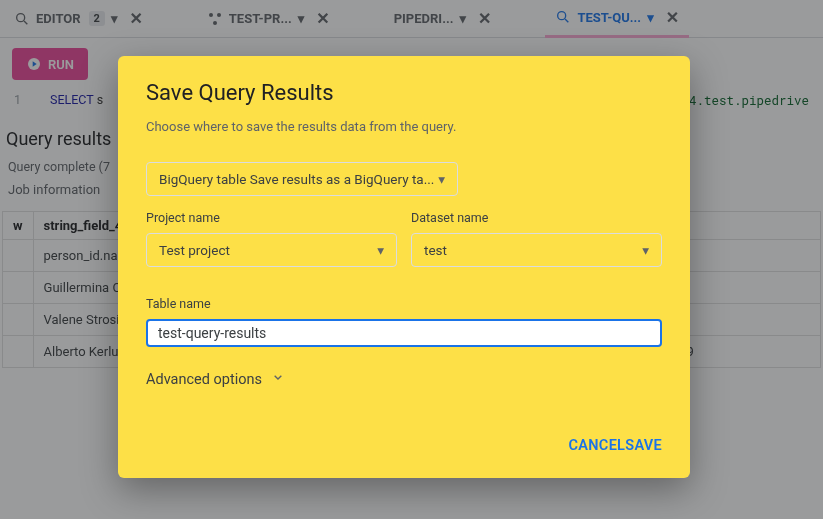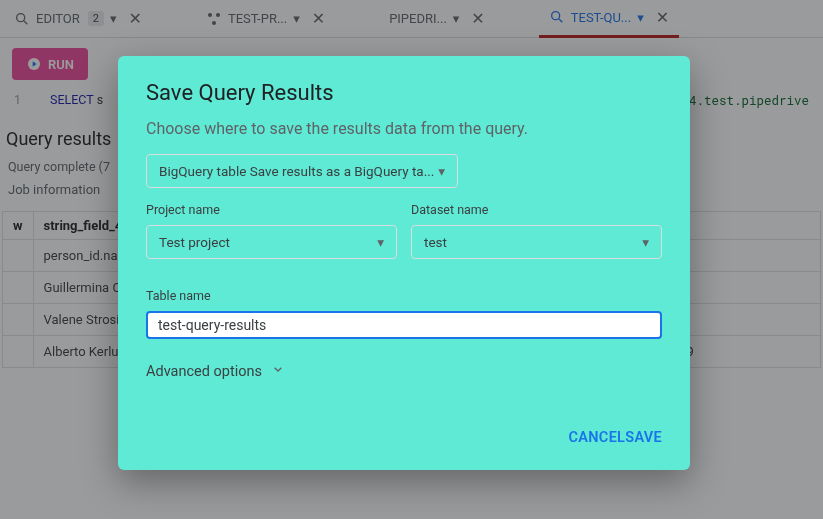--- a/index.html
+++ b/index.html
@@ -1,21 +1,21 @@
 <!DOCTYPE html>
 <html><head>
 <meta charset="utf-8">
 <style>
   * { box-sizing: border-box; margin: 0; padding: 0; font-family: Roboto, Arial, sans-serif; }
   html, body { width: 823px; height: 519px; overflow: hidden; background: #fff; }
 
   
   .tabs { display: flex; align-items: center; height: 38px; padding: 0 4px; border-bottom: 1px solid #dadce0; }
-  .tab { display: flex; align-items: center; gap: 6px; padding: 0 10px; height: 38px; color: #5f6368; font-size: 13px; font-weight: 400; cursor: pointer; }
-  .tab[data-active="true"] { color: #1a73e8; border-bottom: 3px solid #b91c1c; }
+  .tab { display: flex; align-items: center; gap: 6px; padding: 0 10px; height: 38px; color: #5f6368; font-size: 13px; font-weight: 700; cursor: pointer; }
+  .tab[data-active="true"] { color: #1a73e8; border-bottom: 3px solid #f9a8d4; }
   .tab .x { margin-left: 6px; font-size: 16px; color: #5f6368; }
   .icon { display: inline-flex; width: 16px; height: 16px; }
   svg { width: 100%; height: 100%; }
 
   
   .toolbar { display: flex; align-items: center; gap: 12px; padding: 10px 12px; }
   .run-btn { display: flex; align-items: center; gap: 6px; background: #ec4899; color: #fff; border: none; border-radius: 4px; padding: 8px 14px; font-size: 13px; font-weight: 600; cursor: pointer; }
 
   
   .code { display: flex; gap: 24px; padding: 2px 14px 10px; font-family: "Roboto Mono", monospace; font-size: 12.5px; }
@@ -29,23 +29,23 @@
   .results-sub { font-size: 12.5px; color: #5f6368; padding-left: 6px; }
   .subtabs { display: flex; gap: 22px; padding: 8px 6px 0; font-size: 13px; color: #5f6368; }
 
   table { border-collapse: collapse; width: 100%; margin-top: 14px; font-size: 13px; }
   th { text-align: left; font-weight: 700; color: #202124; padding: 6px 10px; border: 1px solid #e0e0e0; }
   td { padding: 8px 10px; border: 1px solid #e0e0e0; color: #3c4043; }
   th:first-child, td:first-child { width: 22px; }
 
   
   .overlay { position: absolute; inset: 0; background: rgba(32,33,36,.45); }
-  .modal { position: absolute; left: 118px; top: 56px; width: 572px; background: #5eead4; border-radius: 6px; box-shadow: 0 12px 36px rgba(0,0,0,.35); padding: 24px 28px; }
+  .modal { position: absolute; left: 118px; top: 56px; width: 572px; background: #fde047; border-radius: 6px; box-shadow: 0 12px 36px rgba(0,0,0,.35); padding: 24px 28px; }
   .modal h2 { font-size: 22px; font-weight: 400; color: #202124; margin-bottom: 14px; }
-  .modal p.sub { font-size: 16px; color: #5f6368; margin-bottom: 16px; }
+  .modal p.sub { font-size: 13px; color: #5f6368; margin-bottom: 28px; }
   .select { display: flex; align-items: center; justify-content: space-between; border: 1px solid #dadce0; border-radius: 4px; padding: 8px 12px; font-size: 13.5px; color: #3c4043; cursor: pointer; }
   .select .caret { color: #5f6368; }
   .row { display: flex; gap: 14px; margin-top: 14px; }
   .field { flex: 1; display: flex; flex-direction: column; gap: 8px; }
   .field label { font-size: 12.5px; color: #3c4043; }
   .sel-fixed { width: 312px; }
   .text-input { width: 100%; border: 2px solid #1a73e8; border-radius: 4px; padding: 4px 10px; font-size: 14px; color: #3c4043; outline: none; }
   .adv { display: flex; align-items: center; gap: 8px; margin-top: 22px; font-size: 14.5px; color: #3c4043; cursor: pointer; }
   .actions { display: flex; justify-content: flex-end; margin-top: 48px; }
   .link-btn { background: none; border: none; color: #1a73e8; font-size: 14.5px; font-weight: 600; letter-spacing: .3px; cursor: pointer; }

